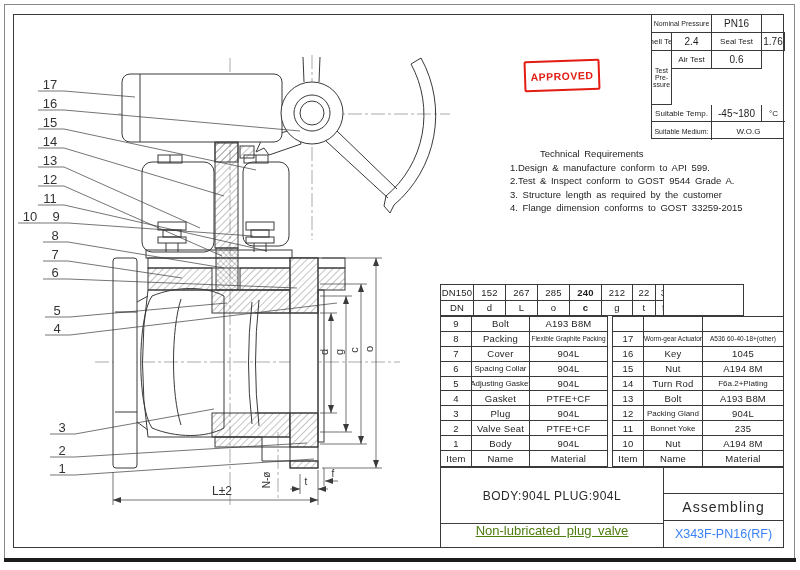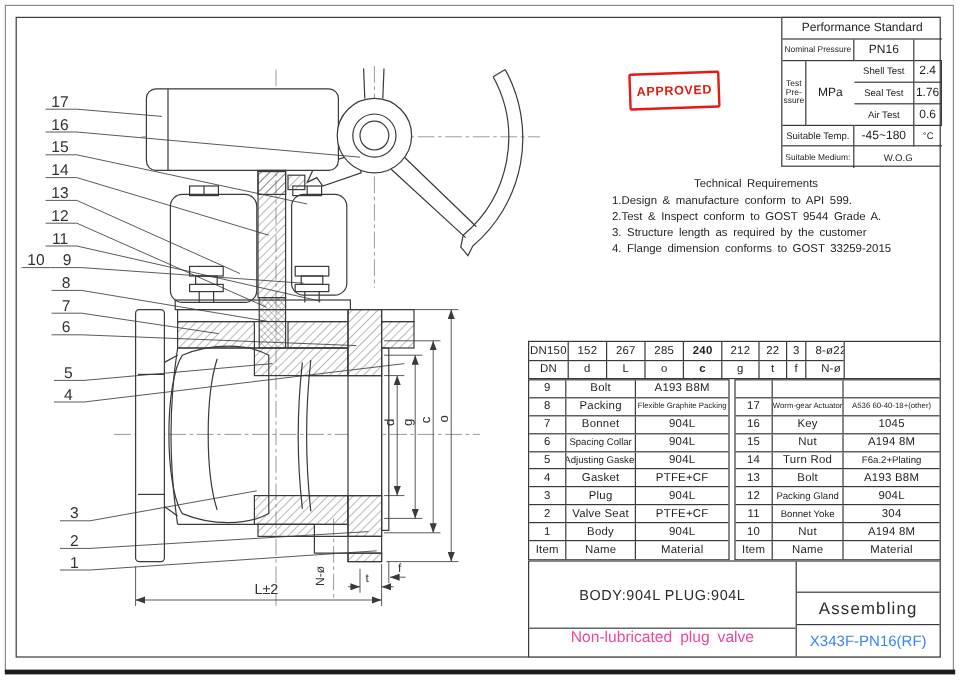--- a/index.html
+++ b/index.html
@@ -53,31 +53,31 @@
   .pc.lbl{font-size:7px;}
   .pc.lbl2{font-size:8px;letter-spacing:0;}
   .pc.pre{white-space:pre-line;line-height:7px;font-size:7px;text-align:center;}
 
   
   .tb{border:1px solid #3a3a3a;}
   .tb-left{position:absolute;left:0;top:0;width:223px;height:100%;border-right:1px solid #3a3a3a;box-sizing:border-box;}
   .tb-mat{position:absolute;left:0;top:0;width:100%;height:56px;border-bottom:1px solid #404040;box-sizing:border-box;
           display:flex;align-items:center;justify-content:center;font-size:12px;letter-spacing:.5px;color:#2a2a2a;}
   .tb-prod{position:absolute;left:0;top:45px;width:100%;height:34px;display:flex;align-items:center;justify-content:center;
-           font-size:13px;word-spacing:3px;color:#ec4899;}
+           font-size:13px;word-spacing:3px;color:#4d7c0f;text-decoration:underline;}
   .tb-right{position:absolute;left:223px;top:0;right:0;height:100%;}
   .tb-empty{position:absolute;left:0;top:0;width:100%;height:26px;border-bottom:1px solid #3a3a3a;box-sizing:border-box;}
   .tb-doc{position:absolute;left:0;top:26px;width:100%;height:27px;border-bottom:1px solid #3a3a3a;box-sizing:border-box;
           display:flex;align-items:center;justify-content:center;font-size:14px;letter-spacing:1px;color:#2a2a2a;}
   .tb-model{position:absolute;left:0;top:53px;width:100%;height:26px;display:flex;align-items:center;justify-content:center;
             font-size:12.5px;color:#3b82f6;}
 
   
   .reqs{position:absolute;left:510px;top:147px;width:282px;font-size:9.5px;line-height:13.5px;color:#1e1e1e;word-spacing:2px;}
-  .reqs .rt{text-align:center;width:180px;margin-left:30px;}
+  .reqs .rt{text-align:left;width:180px;margin-left:30px;}
 
   
   .stamp{position:absolute;left:524px;top:60px;width:72px;height:27px;border:2px solid #e31b12;border-radius:2px;
          display:flex;align-items:center;justify-content:center;transform:rotate(-2deg);background:rgba(255,255,255,.6);}
   .stamp span{color:#e31b12;font-weight:bold;font-size:10.5px;letter-spacing:.5px;}
 </style>
 </head>
 <body>
 
 <div class="sheet">
@@ -264,30 +264,28 @@
       <text x="55" y="277">6</text>
       <text x="57" y="315">5</text>
       <text x="57" y="333">4</text>
       <text x="62" y="432">3</text>
       <text x="62" y="455">2</text>
       <text x="62" y="473">1</text>
     </g>
   </svg>
 
   <div class="abs perf" style="left:651px;top:14px;width:133px;height:125px;">
-    <div class="pc noR" style="grid-column:1/5;">Performance Standard</div>
     <div class="pc lbl" style="grid-column:1/3;">Nominal Pressure</div>
     <div class="pc">PN16</div>
     <div class="pc noR"></div>
     <div class="pc pre" style="grid-row:3/6;">Test
 Pre-
 ssure</div>
     <div class="pc lbl2">Shell Test</div>
     <div class="pc">2.4</div>
-    <div class="pc noR" style="grid-row:3/6;">MPa</div>
     <div class="pc lbl2">Seal Test</div>
     <div class="pc">1.76</div>
     <div class="pc lbl2">Air Test</div>
     <div class="pc">0.6</div>
     <div class="pc lbl2" style="grid-column:1/3;">Suitable Temp.</div>
     <div class="pc">-45~180</div>
     <div class="pc noR lbl2">°C</div>
     <div class="pc lbl noB" style="grid-column:1/3;">Suitable Medium:</div>
     <div class="pc noR noB lbl2" style="grid-column:3/5;">W.O.G</div>
   </div>
@@ -297,21 +295,21 @@
   </div>
 
   <div class="reqs">
     <div class="rt">Technical Requirements</div>
     <div>1.Design &amp; manufacture conform to API 599.</div>
     <div>2.Test &amp; Inspect conform to GOST 9544 Grade A.</div>
     <div>3. Structure length as required by the customer</div>
     <div>4. Flange dimension conforms to GOST 33259-2015</div>
   </div>
 
-  <div class="abs gtable dn" style="left:440px;top:284px;width:344px;height:32px;position:absolute;">
+  <div class="abs gtable dn" style="left:440px;top:284px;width:304px;height:32px;position:absolute;">
     <div class="tbody">
         <div class="tr">
           <div class="td">DN150</div>
           <div class="td">152</div>
           <div class="td">267</div>
           <div class="td">285</div>
           <div class="td">240</div>
           <div class="td">212</div>
           <div class="td">22</div>
           <div class="td">3</div>
@@ -339,21 +337,21 @@
           <div class="td">Bolt</div>
           <div class="td">A193 B8M</div>
         </div>
         <div class="tr">
           <div class="td">8</div>
           <div class="td">Packing</div>
           <div class="td xs">Flexible Graphite Packing</div>
         </div>
         <div class="tr">
           <div class="td">7</div>
-          <div class="td">Bonnet</div>
+          <div class="td">Cover</div>
           <div class="td">904L</div>
         </div>
         <div class="tr">
           <div class="td">6</div>
           <div class="td sm">Spacing Collar</div>
           <div class="td">904L</div>
         </div>
         <div class="tr">
           <div class="td">5</div>
           <div class="td sm">Adjusting Gasket</div>
@@ -420,21 +418,21 @@
           <div class="td">A193 B8M</div>
         </div>
         <div class="tr">
           <div class="td">12</div>
           <div class="td sm">Packing Gland</div>
           <div class="td">904L</div>
         </div>
         <div class="tr">
           <div class="td">11</div>
           <div class="td sm">Bonnet Yoke</div>
-          <div class="td">304</div>
+          <div class="td">235</div>
         </div>
         <div class="tr">
           <div class="td">10</div>
           <div class="td">Nut</div>
           <div class="td">A194 8M</div>
         </div>
       </div>
     <div class="tr fixed footer-row">
       <div class="td">Item</div>
       <div class="td">Name</div>

